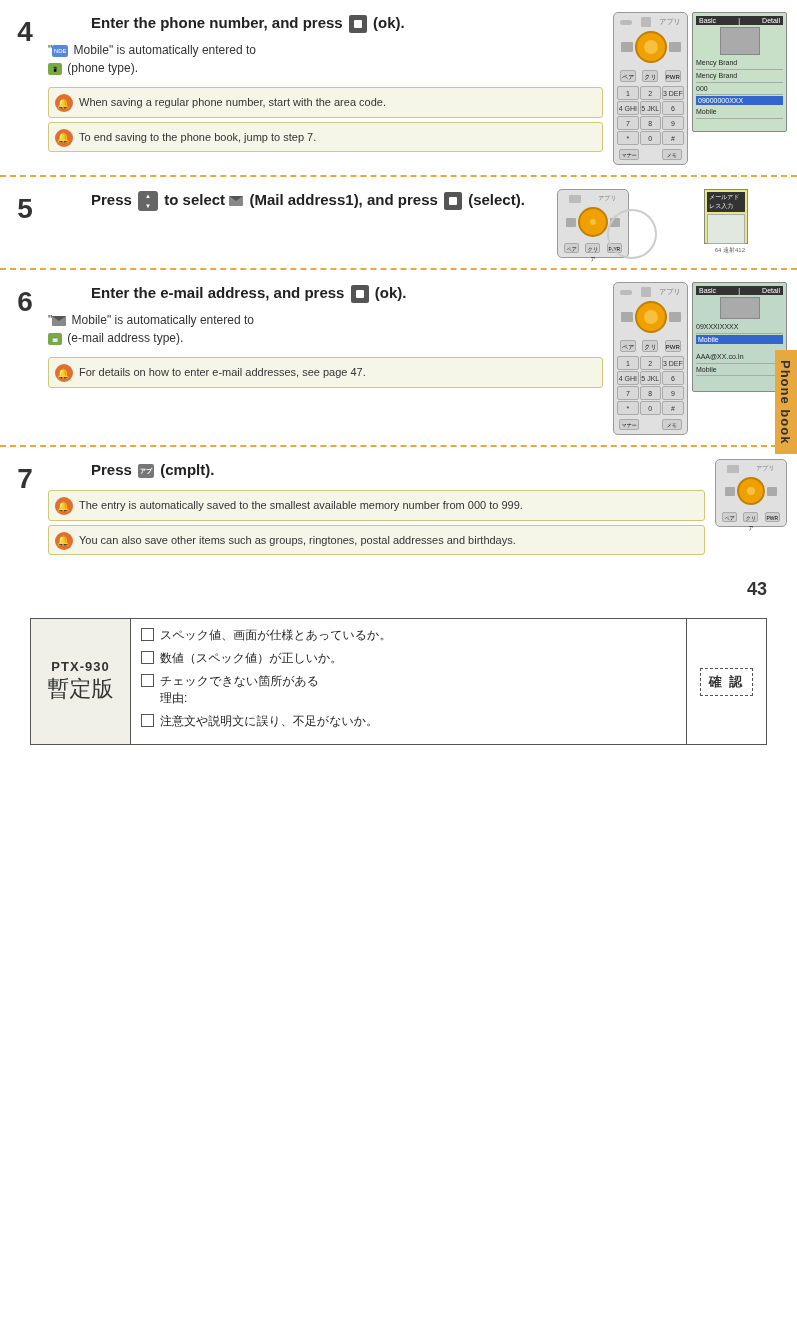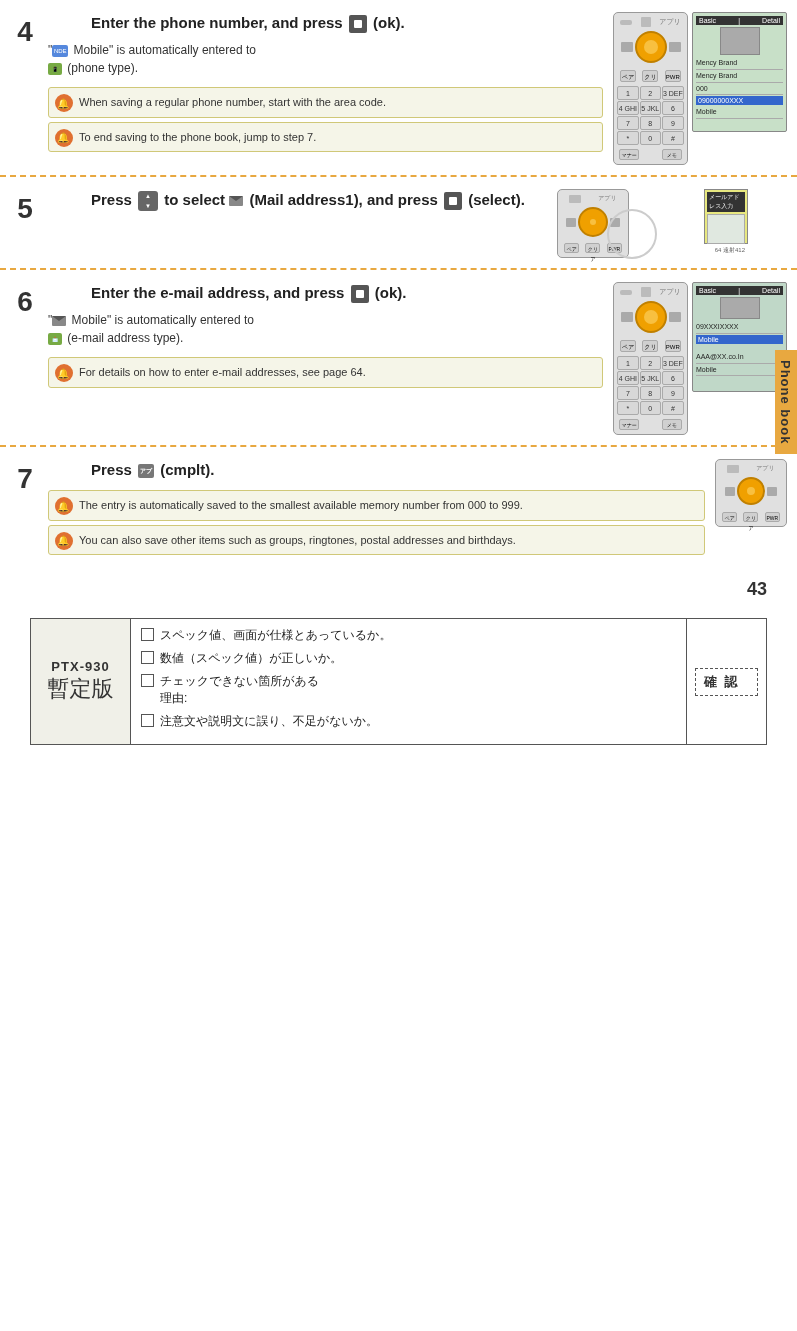--- a/index.html
+++ b/index.html
@@ -403,20 +403,21 @@
       background: #fff;
       flex-shrink: 0;
       margin-top: 1px;
     }
 
     .conf-right {
       border-left: 1.5px solid #555;
       min-width: 80px;
       display: flex;
       flex-direction: column;
+      align-items: center;
       justify-content: center;
       padding: 8px;
       background: #fff;
     }
 
     .conf-right-label {
       font-size: 13px;
       font-weight: bold;
       color: #333;
       letter-spacing: 2px;
@@ -608,21 +609,21 @@
       <span class="btn-icon"></span>
       (ok).
     </div>
     <div class="step-sub">
       "<span class="icon-mail"></span> Mobile" is automatically entered to<br>
       <span class="icon-appli">📩</span> (e-mail address type).
     </div>
     <div style="margin-top:10px;">
       <div class="tip-box">
         <span class="tip-icon">🔔</span>
-        <span>For details on how to enter e-mail addresses, see page 64.</span>
+        <span>For details on how to enter e-mail addresses, see page 47.</span>
       </div>
     </div>
   </div>
   <div class="step-images">
     <div class="phone-mockup">
       <div class="phone-top-row">
         <div class="phone-speaker"></div>
         <div style="width:10px;height:10px;background:#bbb;border-radius:1px;"></div>
         <div style="font-size:7px;color:#777;">アプリ</div>
       </div>

